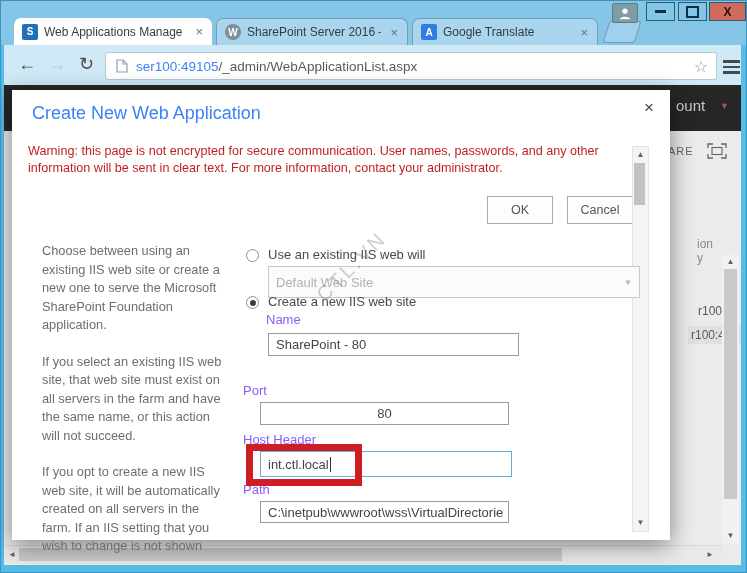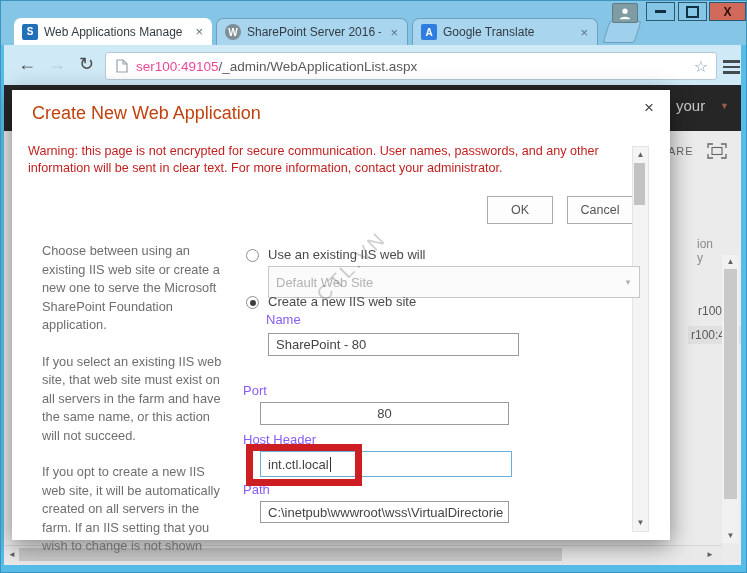--- a/index.html
+++ b/index.html
@@ -44,21 +44,21 @@
   .suitebar{position:absolute;left:0;top:0;width:100%;height:46px;background:#262626;}
   .frag{color:#8a8a8a;font-size:12px;margin-top:36px;}
   .scroll-track-v{position:absolute;left:718px;top:170px;width:17px;height:288px;background:#f1f1f1;}
   .scroll-thumb{background:#c9c9c9;}
   .sarrow{color:#606060;font-size:8px;line-height:1;text-align:center;}
   .hscroll{position:absolute;left:0;top:460px;width:718px;height:18px;background:#e9e9e9;border-top:1px solid #d6d6d6;}
 
   
   .dialog{position:absolute;left:12px;top:90px;width:658px;height:450px;background:#fff;z-index:10;
           box-shadow:0 5px 22px rgba(0,0,0,.45);}
-  .dlg-title{position:absolute;left:20px;top:13px;font-size:18px;color:#c2410c;}
+  .dlg-title{position:absolute;left:20px;top:13px;font-size:18px;color:#3b82f6;}
   .dlg-close{position:absolute;left:632px;top:8px;font-size:17px;color:#444;}
   .warning{position:absolute;left:16px;top:53px;width:612px;font-size:12.6px;line-height:17px;color:#c21f1f;}
   .btn{position:absolute;top:106px;width:66px;height:28px;background:#fdfdfd;border:1px solid #ababab;
        font-size:12.5px;color:#555;display:flex;align-items:center;justify-content:center;box-sizing:border-box;}
   .leftcol{position:absolute;left:18px;top:138px;width:194px;}
   .leftcol h3{margin:0 0 14px 12px;font-size:13.5px;font-weight:normal;color:#3f3f3f;}
   .leftcol p{margin:14px 0 18px 12px;font-size:12.8px;line-height:18.5px;color:#6e6e6e;}
   .radio{position:absolute;width:13px;height:13px;border:1px solid #8d8d8d;border-radius:50%;
          background:#fff;box-sizing:border-box;}
   .radio.checked::after{content:"";position:absolute;left:2.5px;top:2.5px;width:6px;height:6px;
@@ -122,33 +122,33 @@
 
   <div class="toolbar">
     <span class="abs navic" style="left:14px;top:10px;color:#4c4c4c;"><span>←</span></span>
     <span class="abs navic" style="left:44px;top:10px;color:#b9ccd6;"><span>→</span></span>
     <span class="abs navic" style="left:75px;top:10px;color:#4c4c4c;"><span>↻</span></span>
     <div class="omnibox">
       <svg class="pagedoc-svg" style="margin:0 8px 0 10px;" width="12" height="14" viewBox="0 0 12 14">
         <path d="M1 1h6l4 4v8H1z" fill="none" stroke="#98a2aa" stroke-width="1.2"></path>
         <path d="M7 1v4h4" fill="none" stroke="#98a2aa" stroke-width="1.2"></path>
       </svg>
-      <span class="urltext"><b style="font-weight:normal;color:#ec4899;">ser100:49105</b><span style="color:#5a5a5a;">/_admin/WebApplicationList.aspx</span></span>
+      <span class="urltext"><b style="font-weight:normal;color:#3b82f6;">ser100:49105</b><span style="color:#5a5a5a;">/_admin/WebApplicationList.aspx</span></span>
       <span style="margin-left:auto;margin-right:8px;font-size:16px;color:#8b9ba5;">☆</span>
     </div>
     <div class="abs menu-bars" style="left:719px;top:12px;">
       <div></div>
         <div></div>
         <div></div>
     </div>
   </div>
 
   <div class="page">
     <div class="suitebar">
-      <span class="abs" style="left:672px;top:12px;font-size:15px;color:#c9c9c9;">your</span>
+      <span class="abs" style="left:672px;top:12px;font-size:15px;color:#c9c9c9;">ount</span>
       <span class="abs" style="left:716px;top:16px;font-size:9px;color:#9c5b49;">▼</span>
     </div>
     <span class="abs" style="left:664px;top:60px;font-size:11px;letter-spacing:1px;color:#666;">ARE</span>
     <svg class="abs focus-svg" style="left:703px;top:58px;" width="20" height="16" viewBox="0 0 20 16">
       <path d="M1 5V1h5M14 1h5v4M19 11v4h-5M6 15H1v-4" fill="none" stroke="#666" stroke-width="1.3"></path>
       <rect x="5" y="4.5" width="10" height="7" fill="none" stroke="#666" stroke-width="1.1"></rect>
     </svg>
     <span class="abs frag" style="left:693px;top:116px;">ion</span>
     <span class="abs frag" style="left:693px;top:130px;">y</span>
     <span class="abs" style="left:694px;top:219px;font-size:12px;color:#5a5a5a;">r100/</span>

